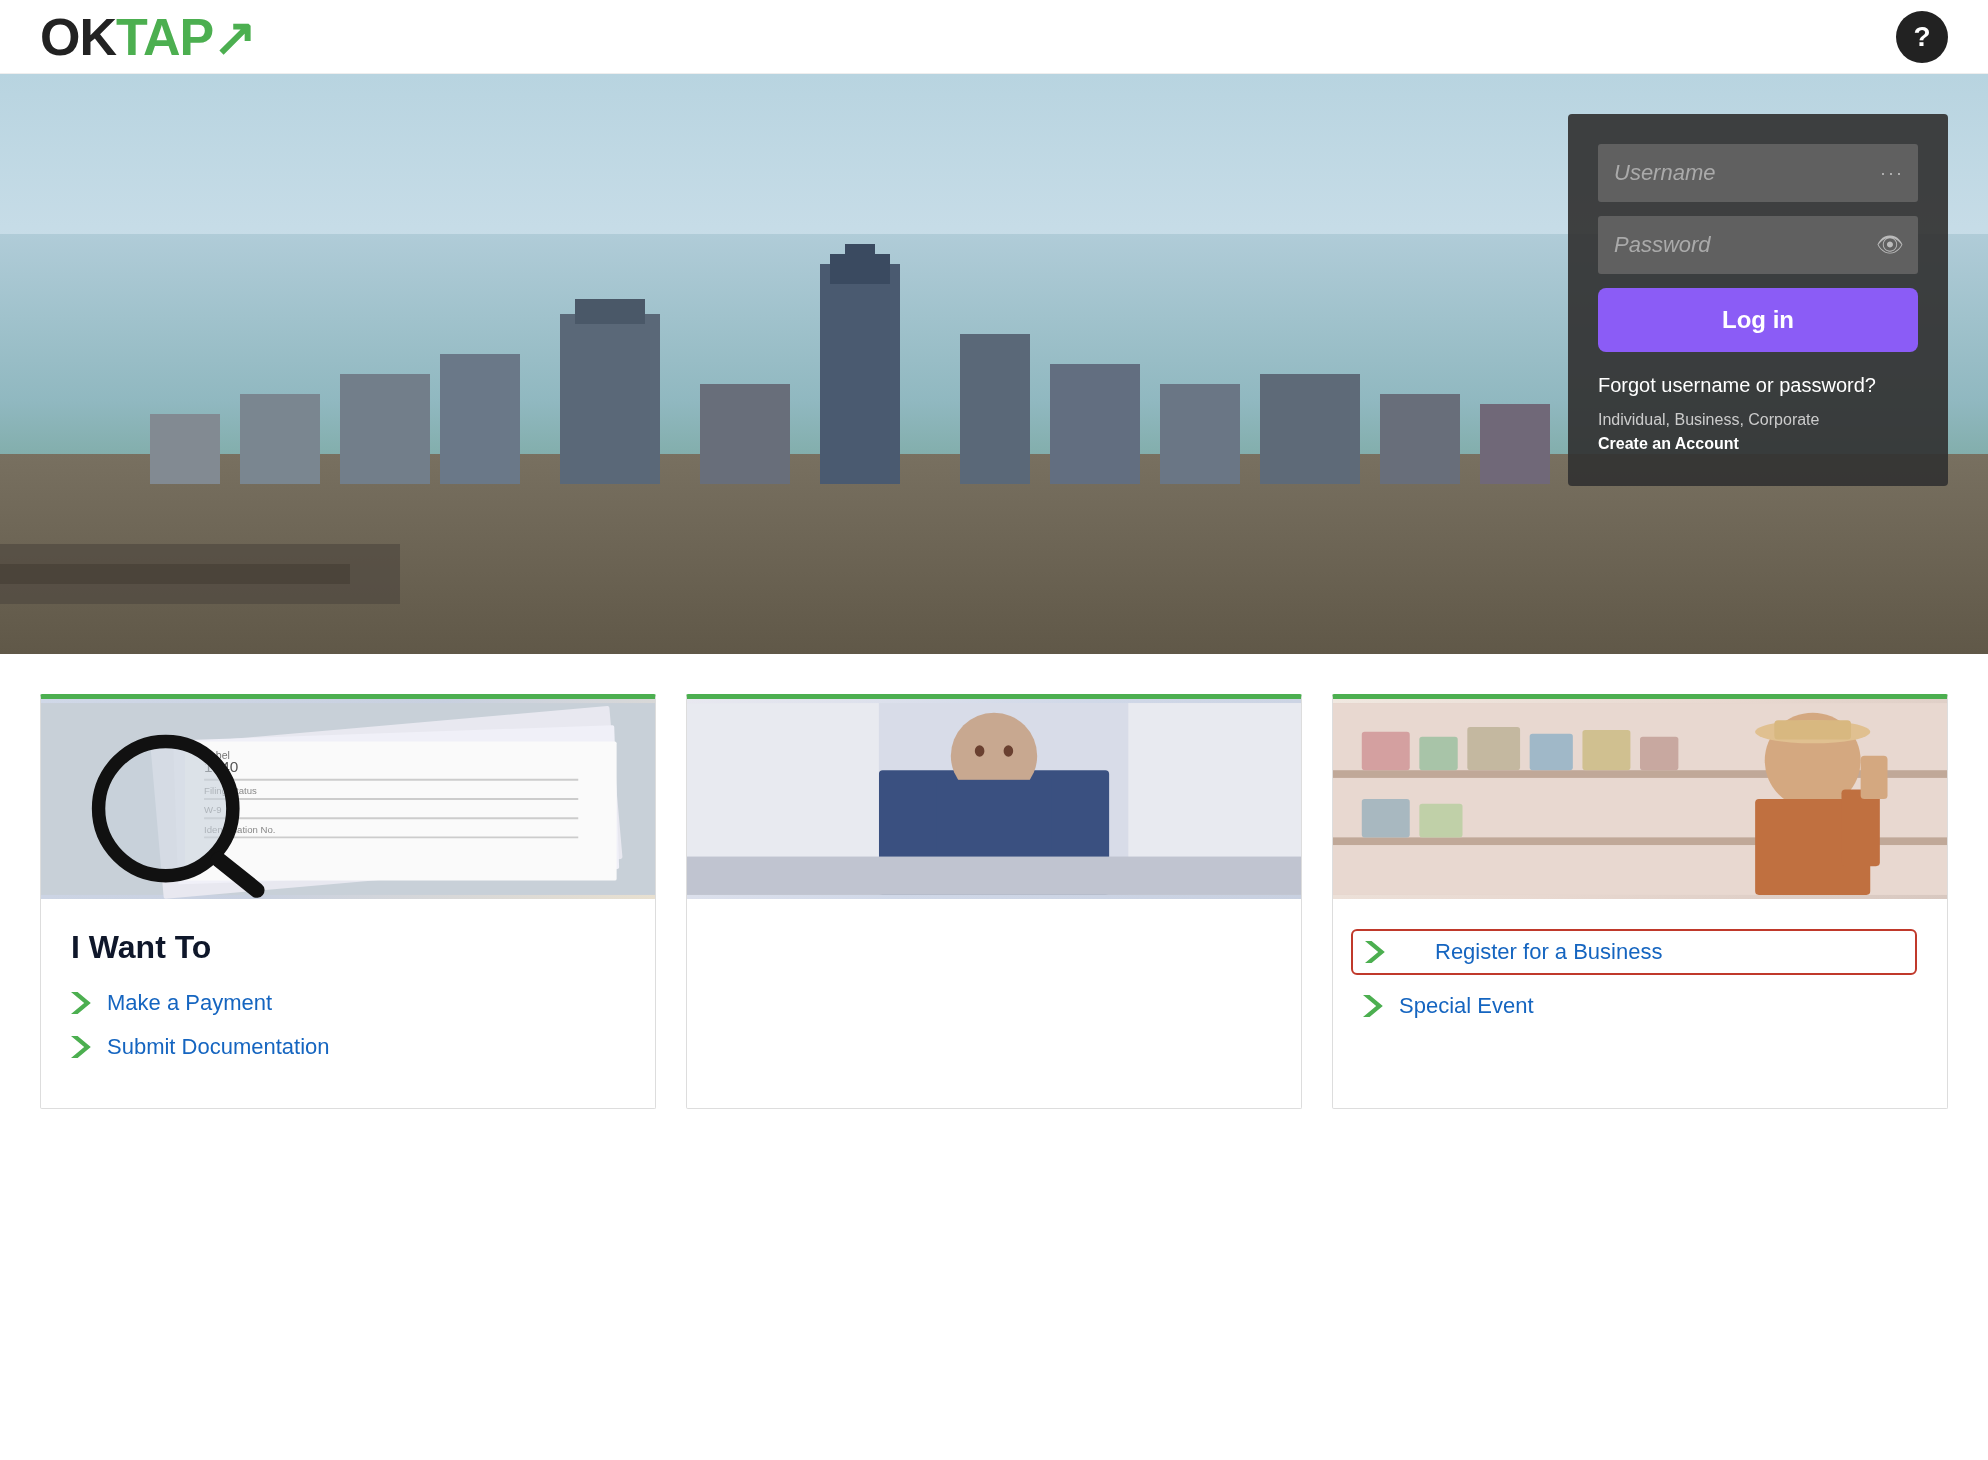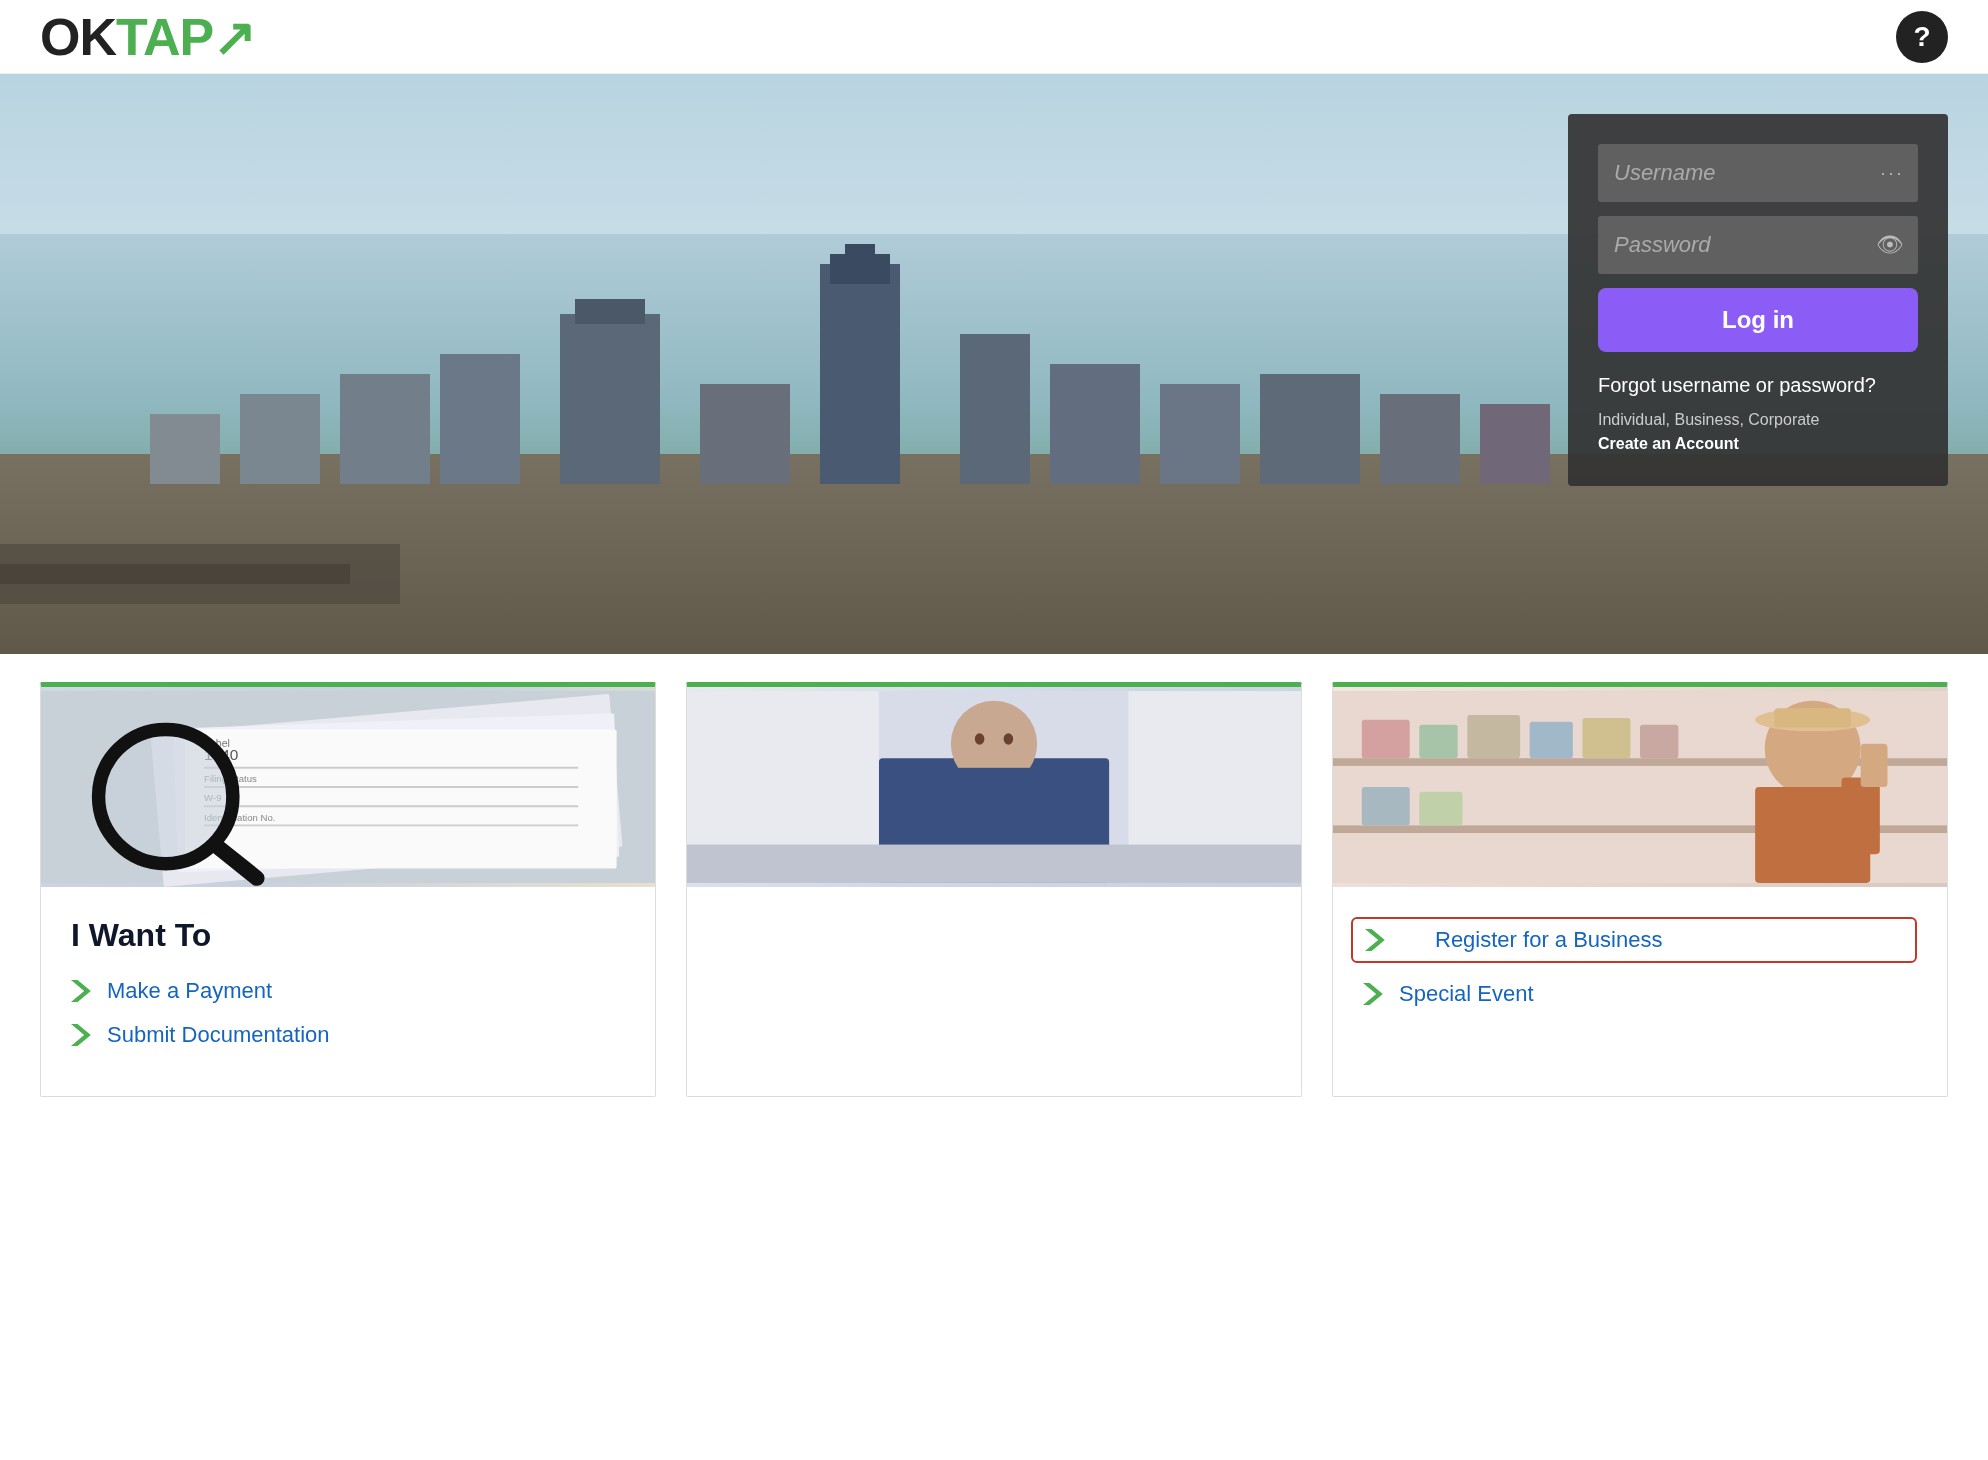--- a/index.html
+++ b/index.html
@@ -117,21 +117,21 @@
       color: #fff;
       font-weight: bold;
       cursor: pointer;
       text-decoration: none;
     }
 
     
     .cards-section {
       display: flex;
       gap: 30px;
-      padding: 28px 40px;
+      padding: 40px 40px;
       background: #fff;
     }
     .card {
       flex: 1;
       border: 1px solid #ddd;
       border-top: 5px solid #4caf50;
       border-radius: 2px;
       overflow: hidden;
       background: #fff;
     }

